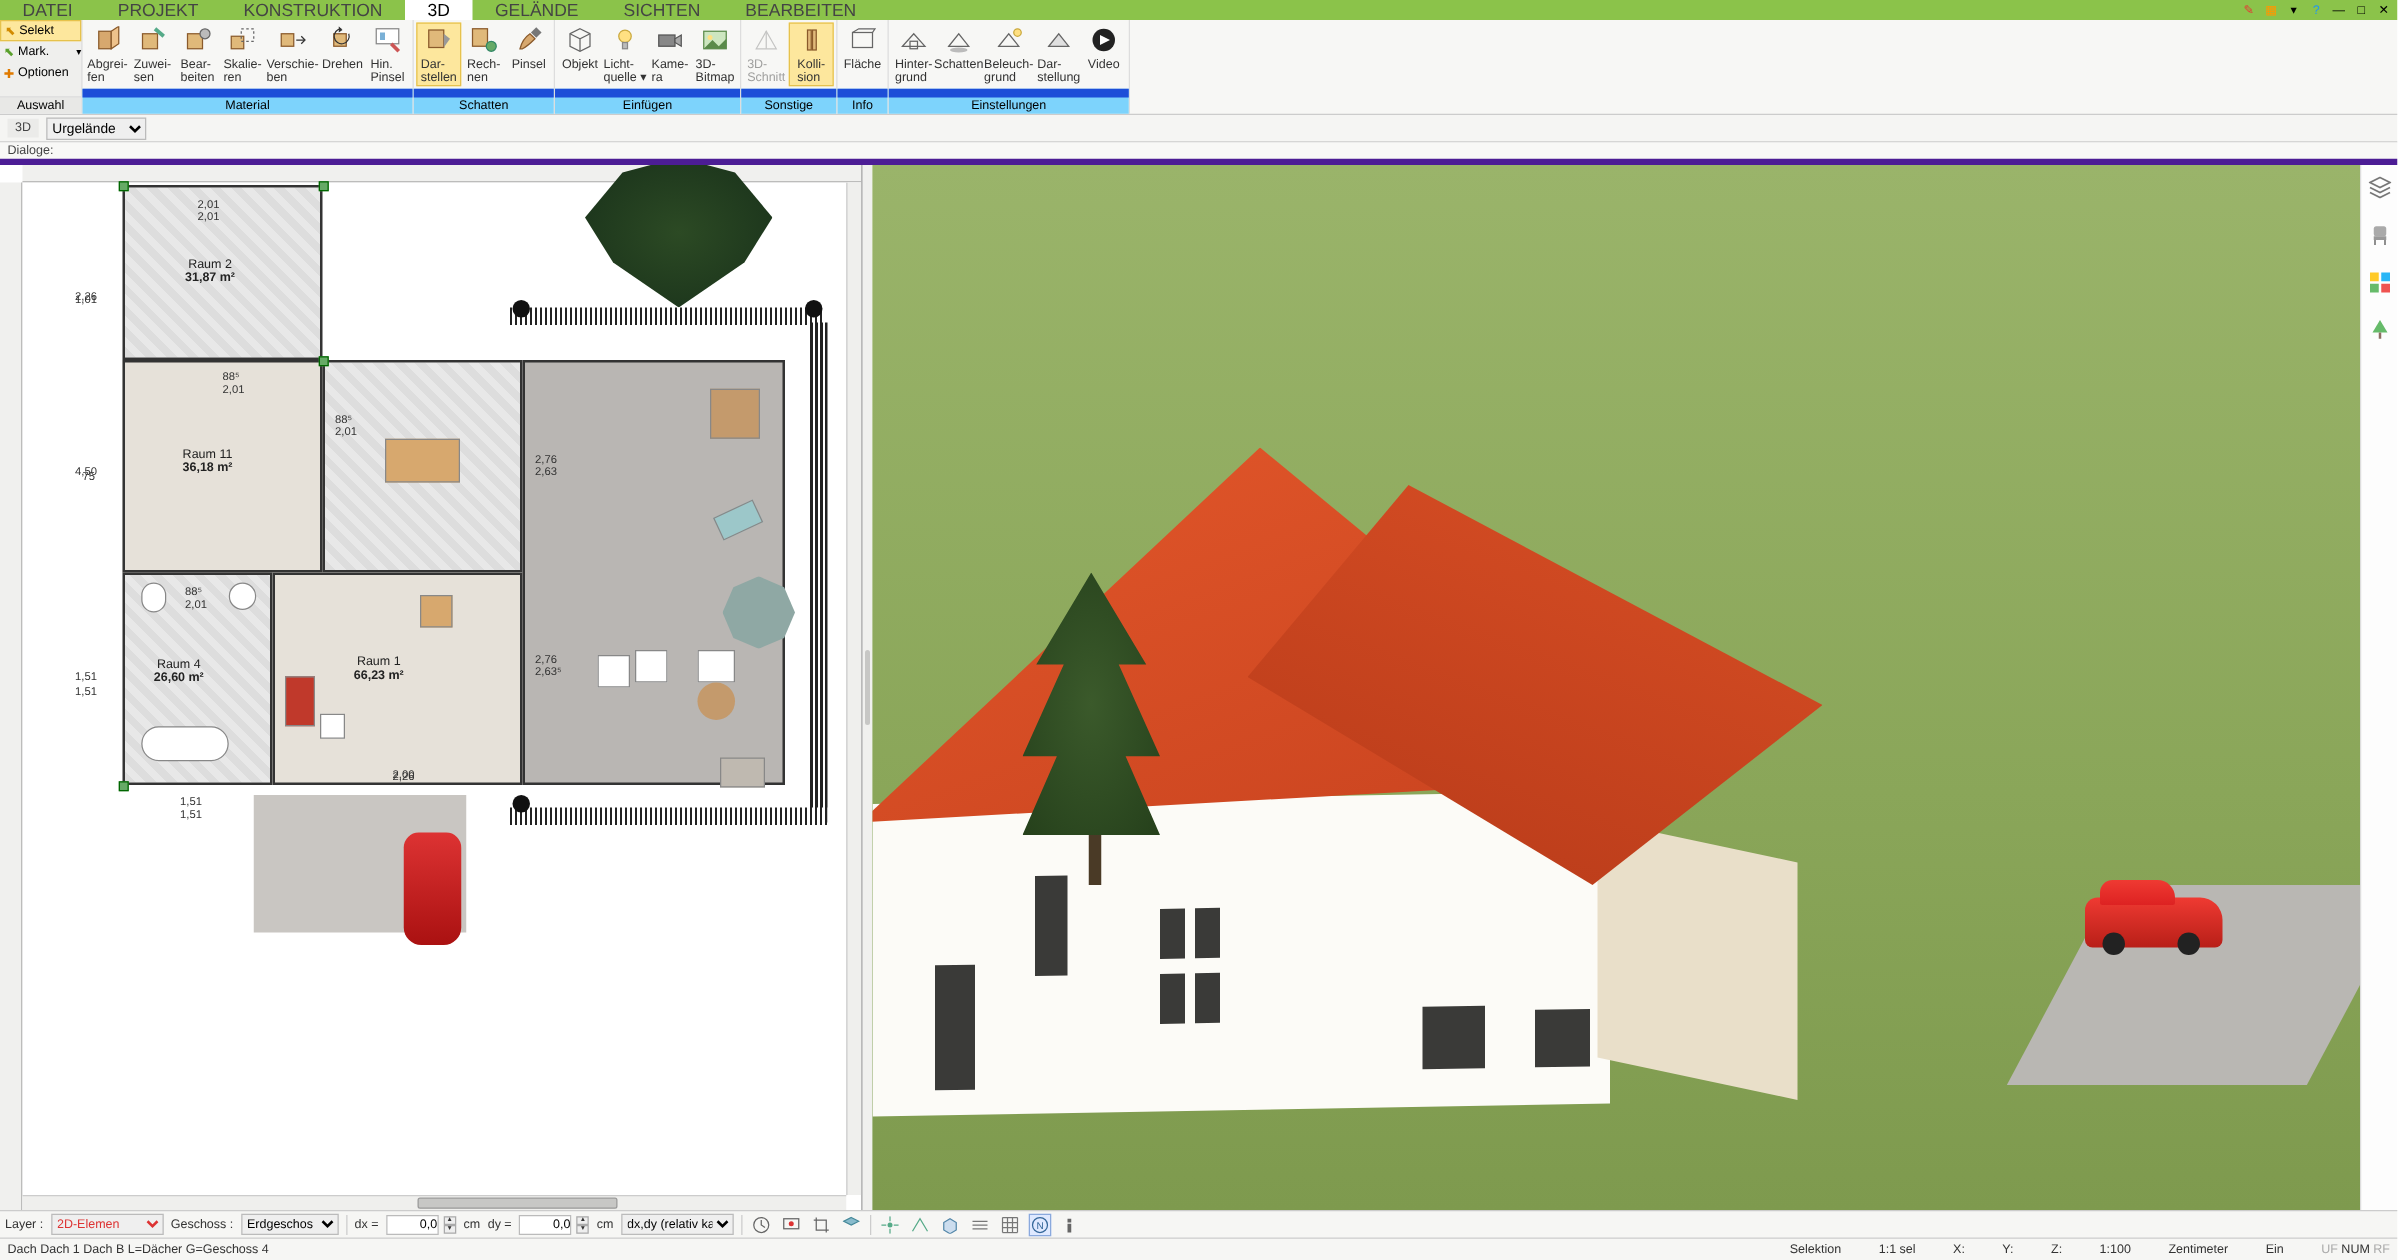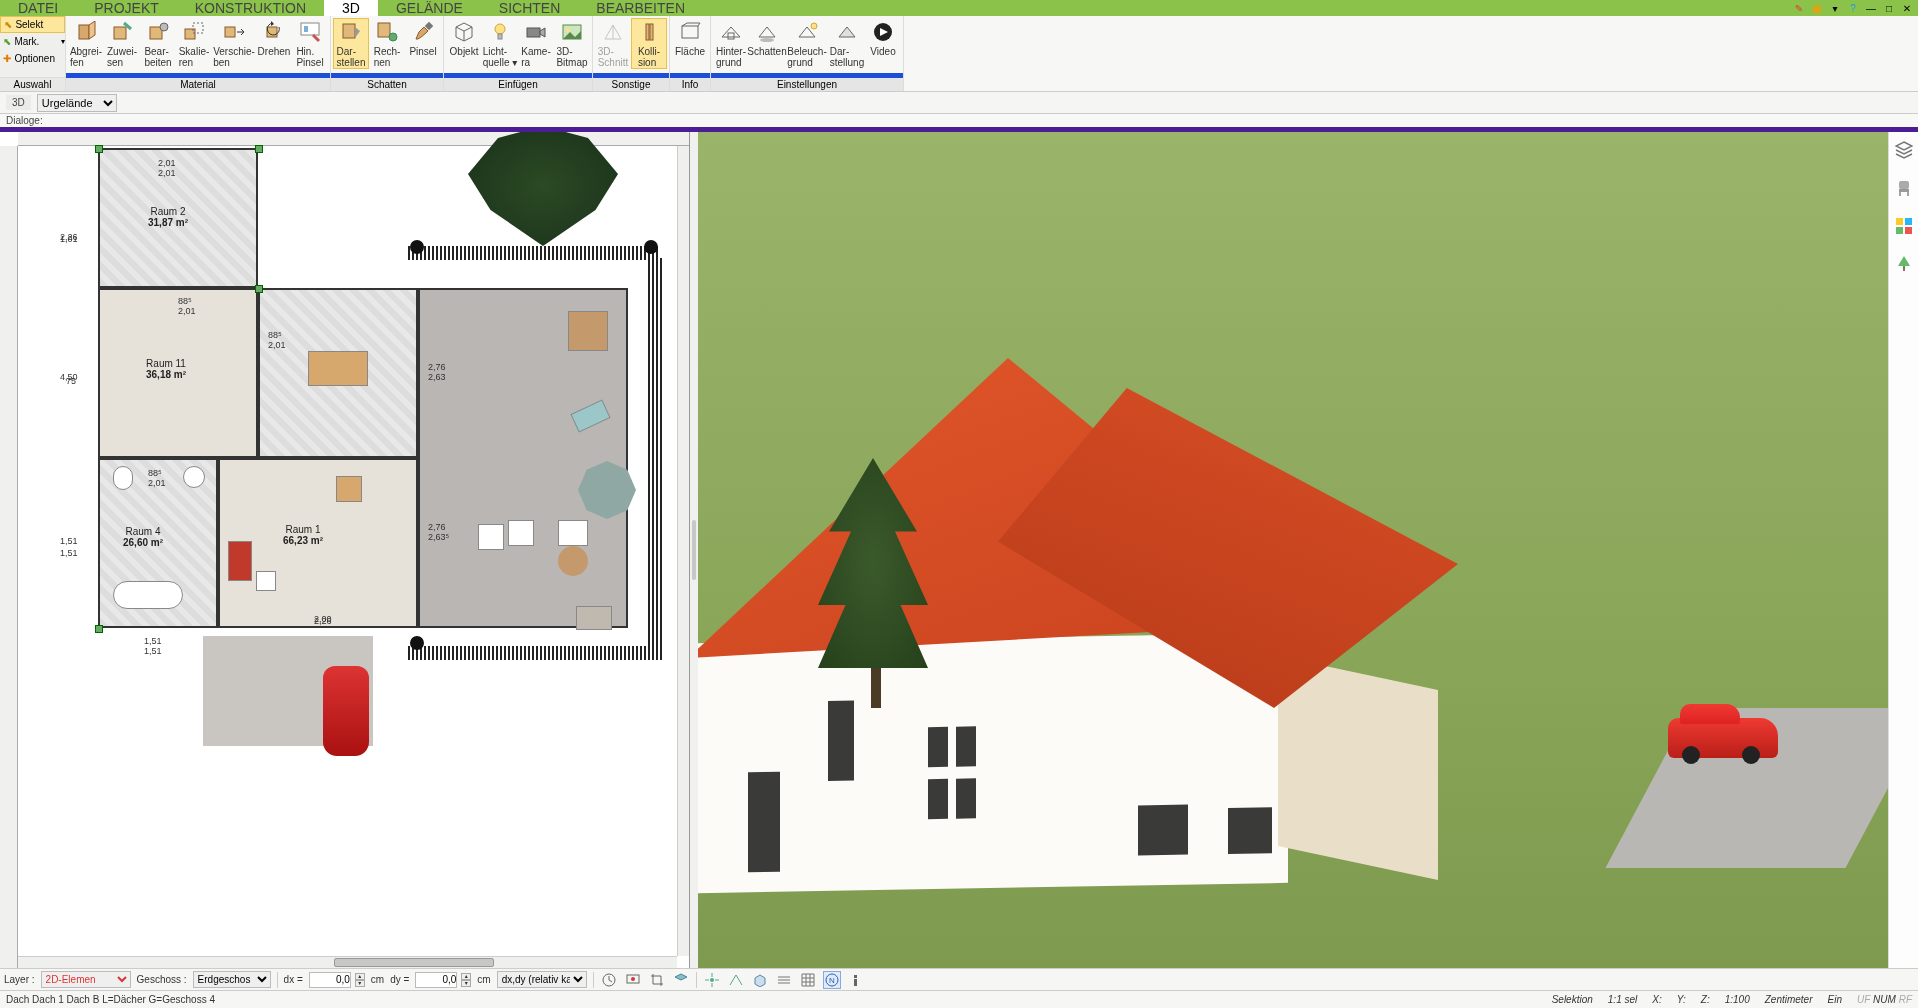--- a/index.html
+++ b/index.html
@@ -17,21 +17,21 @@
 
 
 .ribbon { height: 76px; background: #f7f7f5; border-bottom: 1px solid #ccc; display: flex; align-items: stretch; }
 .ribbon-side { width: 66px; background: #efefed; border-right:1px solid #ddd; display:flex; flex-direction:column; font-size:10px; }
 .ribbon-side-item { height:17px; display:flex; align-items:center; padding-left:3px; gap:3px; cursor:pointer; }
 .ribbon-side-item.sel { background:#fde79d; border:1px solid #e6c24d; }
 .ribbon-side-label { background:#e8e8e6; text-align:center; font-size:10px; padding:1px 0; border-top:1px solid #ddd; margin-top:auto;}
 
 .ribbon-group { display:flex; flex-direction:column; border-right:1px solid #ddd; }
 .ribbon-group-body { flex:1; display:flex; align-items:flex-start; padding:2px 2px 0 2px; gap:0; }
-.ribbon-group-label { background:#e5e5e5; text-align:center; font-size:10px; padding:1px 4px; border-top:5px solid #1d4ed8; }
+.ribbon-group-label { background:#7dd3fc; text-align:center; font-size:10px; padding:1px 4px; border-top:7px solid #1d4ed8; }
 
 .rbtn { width:36px; display:flex; flex-direction:column; align-items:center; padding-top:2px; cursor:pointer; }
 .rbtn.wide { width:44px; }
 .rbtn.selected { background:#fde79d; border:1px solid #e6c24d; padding-top:1px; }
 .rbtn-icon { width:24px; height:24px; margin-bottom:2px; display:flex; align-items:center; justify-content:center; }
 .rbtn-label { font-size:10px; line-height:11px; color:#333; white-space:pre-line; }
 
 
 .subbar { height:22px; background:#f5f5f3; border-bottom:1px solid #ccc; display:flex; align-items:center; padding:0 6px; gap:6px; }
 .subbar-label { font-size:10px; color:#444; background:#ebebe9; padding:2px 6px; }
@@ -87,21 +87,21 @@
 .bottombar input[type=text]{width:42px;height:16px;font-size:10px;text-align:right;border:1px solid #bbb;background:#fff;}
 .bottombar select{height:17px;font-size:10px;border:1px solid #bbb;}
 .bottombar .spin{display:inline-flex;flex-direction:column;margin-left:-2px;}
 .bottombar .spin span{width:10px;height:7px;border:1px solid #aaa;background:#eee;font-size:6px;line-height:5px;text-align:center;cursor:pointer;}
 .bottombar .tbtn{width:18px;height:18px;border:1px solid transparent;display:flex;align-items:center;justify-content:center;cursor:pointer;}
 .bottombar .tbtn.on{background:#dfe9ff;border-color:#8aa9dd;}
 .bb-sep{width:1px;height:16px;background:#ccc;}
 
 
 .statusbar { height:18px; background:#f6f6f4; border-top:1px solid #ccc; display:flex; align-items:center; font-size:10px; color:#333; padding:0 6px; gap:30px;}
-.statusbar .right{margin-left:auto;display:flex;gap:15px;font-style:italic;}
+.statusbar .right{margin-left:auto;display:flex;gap:30px;}
 
 
 svg { display:block; }
 </style>
 </head>
 <body>
 
 <div class="menu-bar">
   <div class="menu-tab">DATEI</div>
   <div class="menu-tab">PROJEKT</div>

